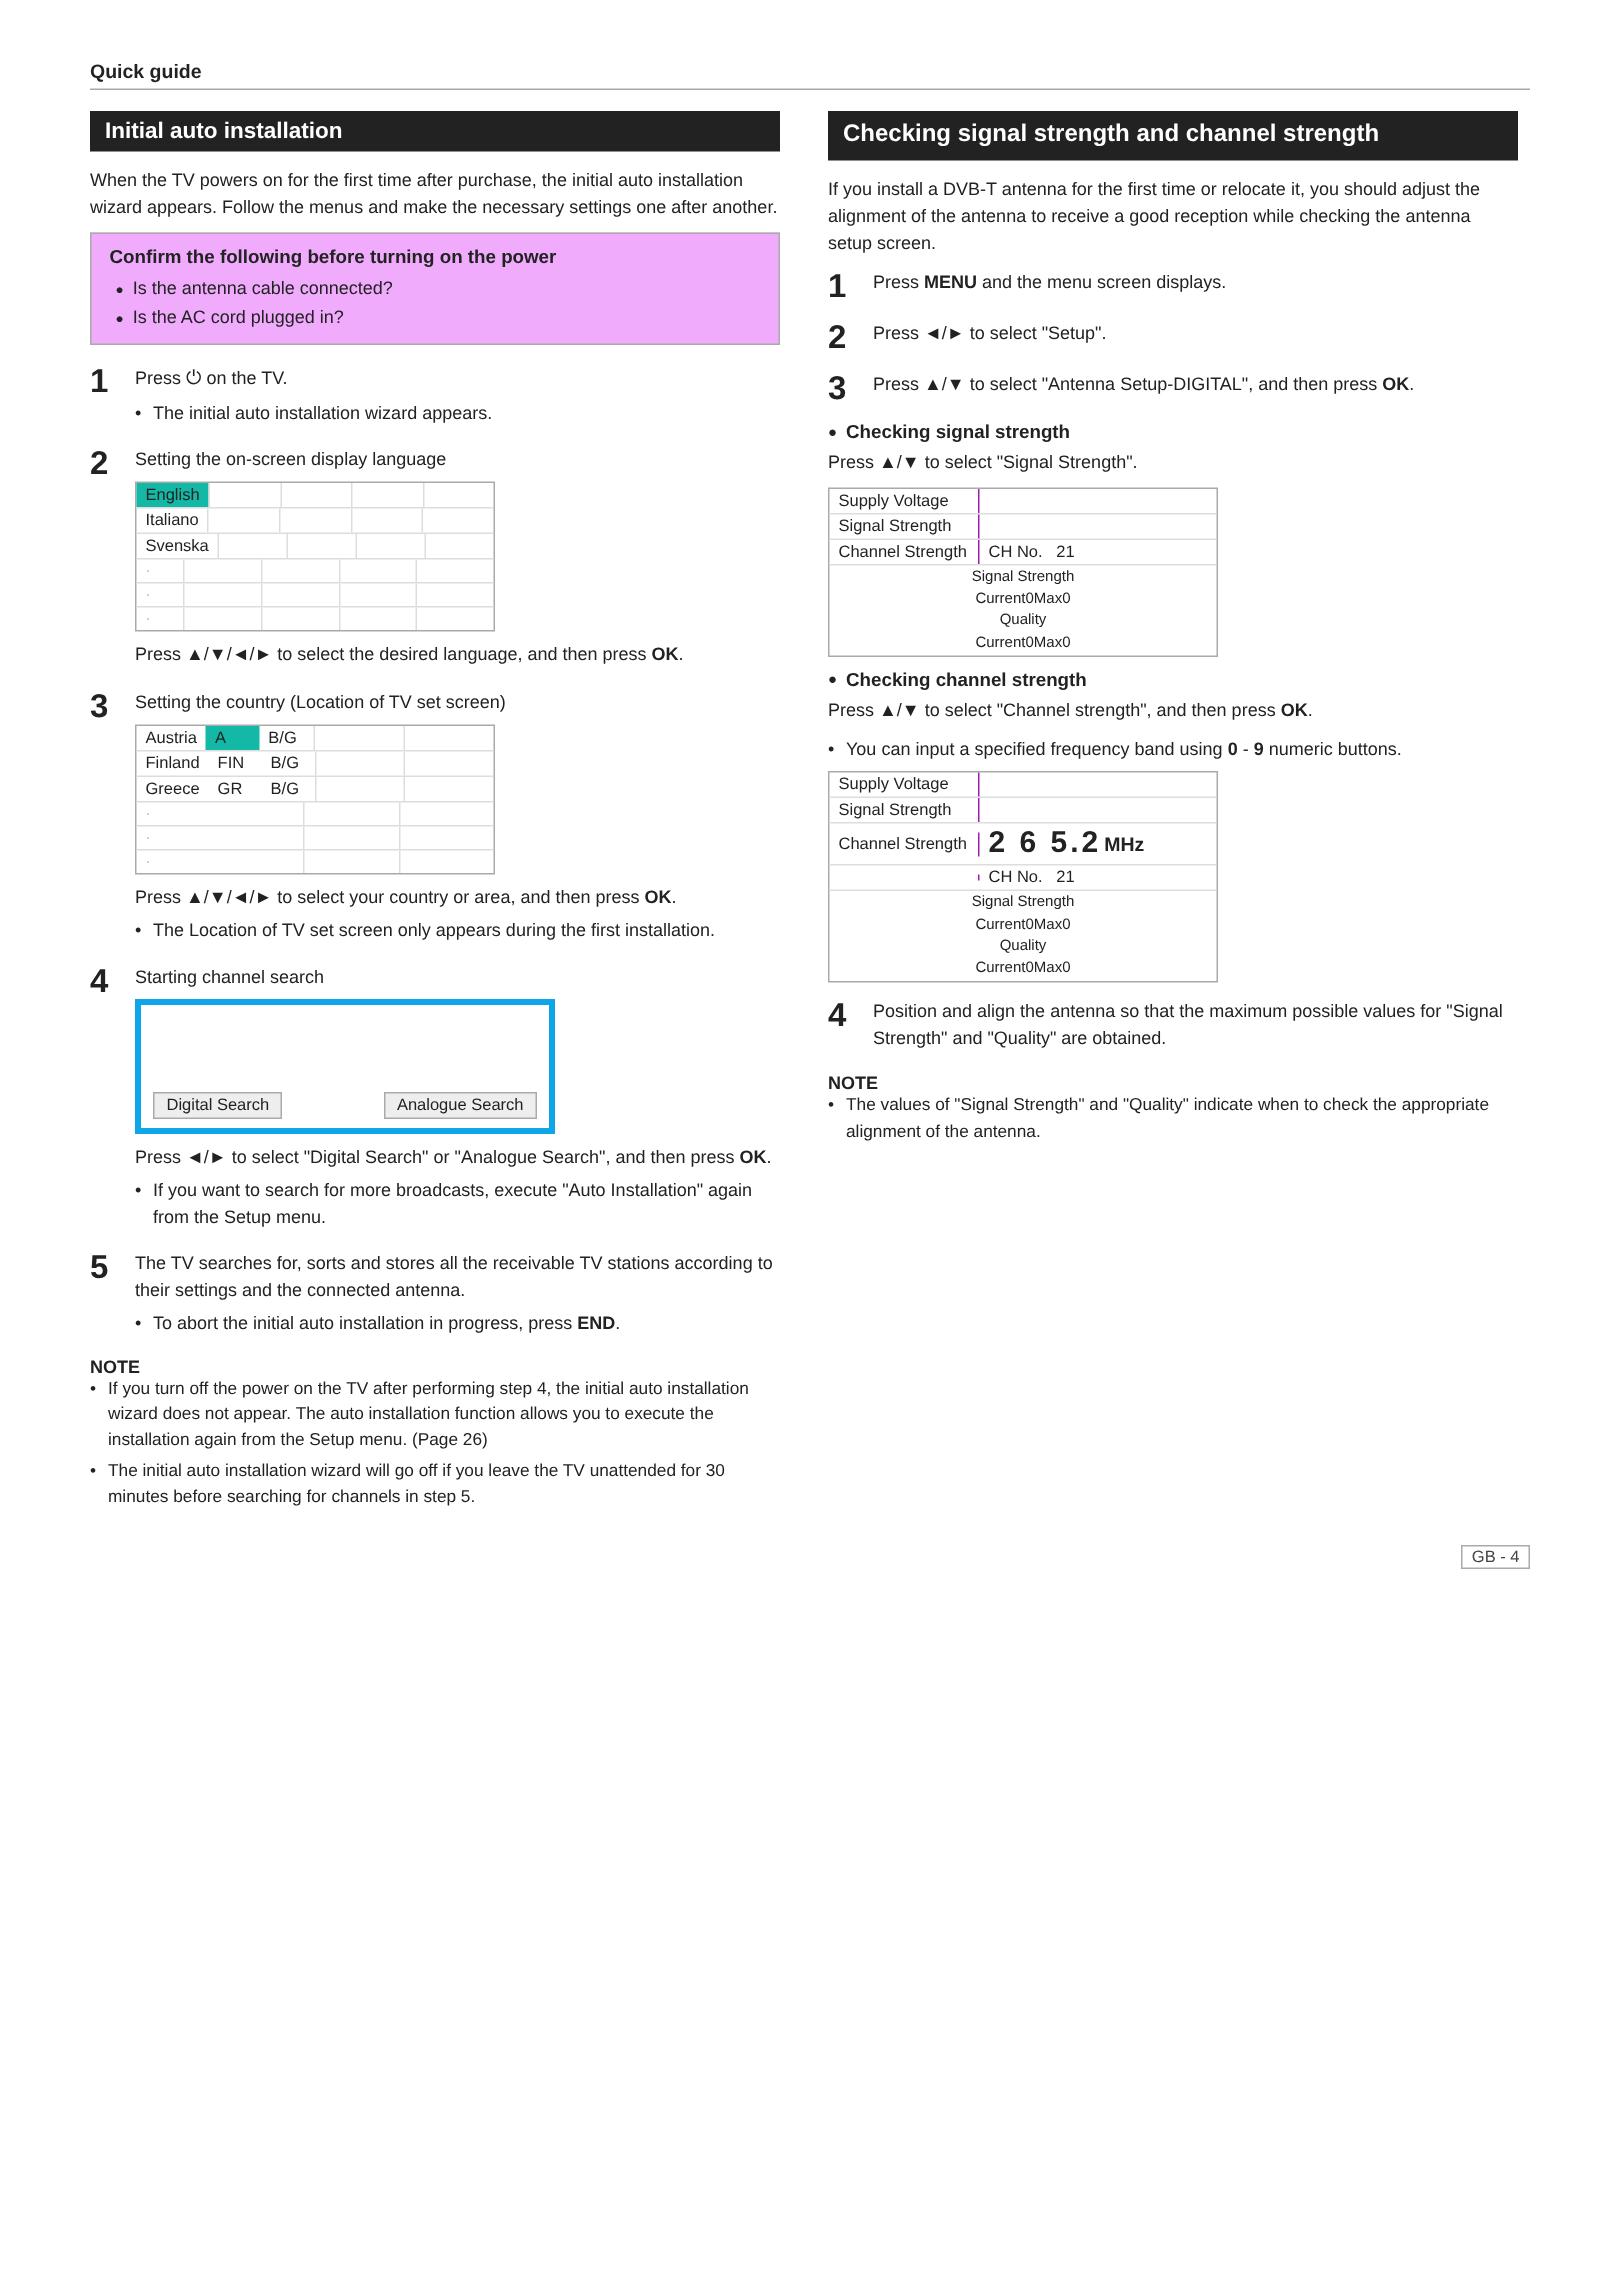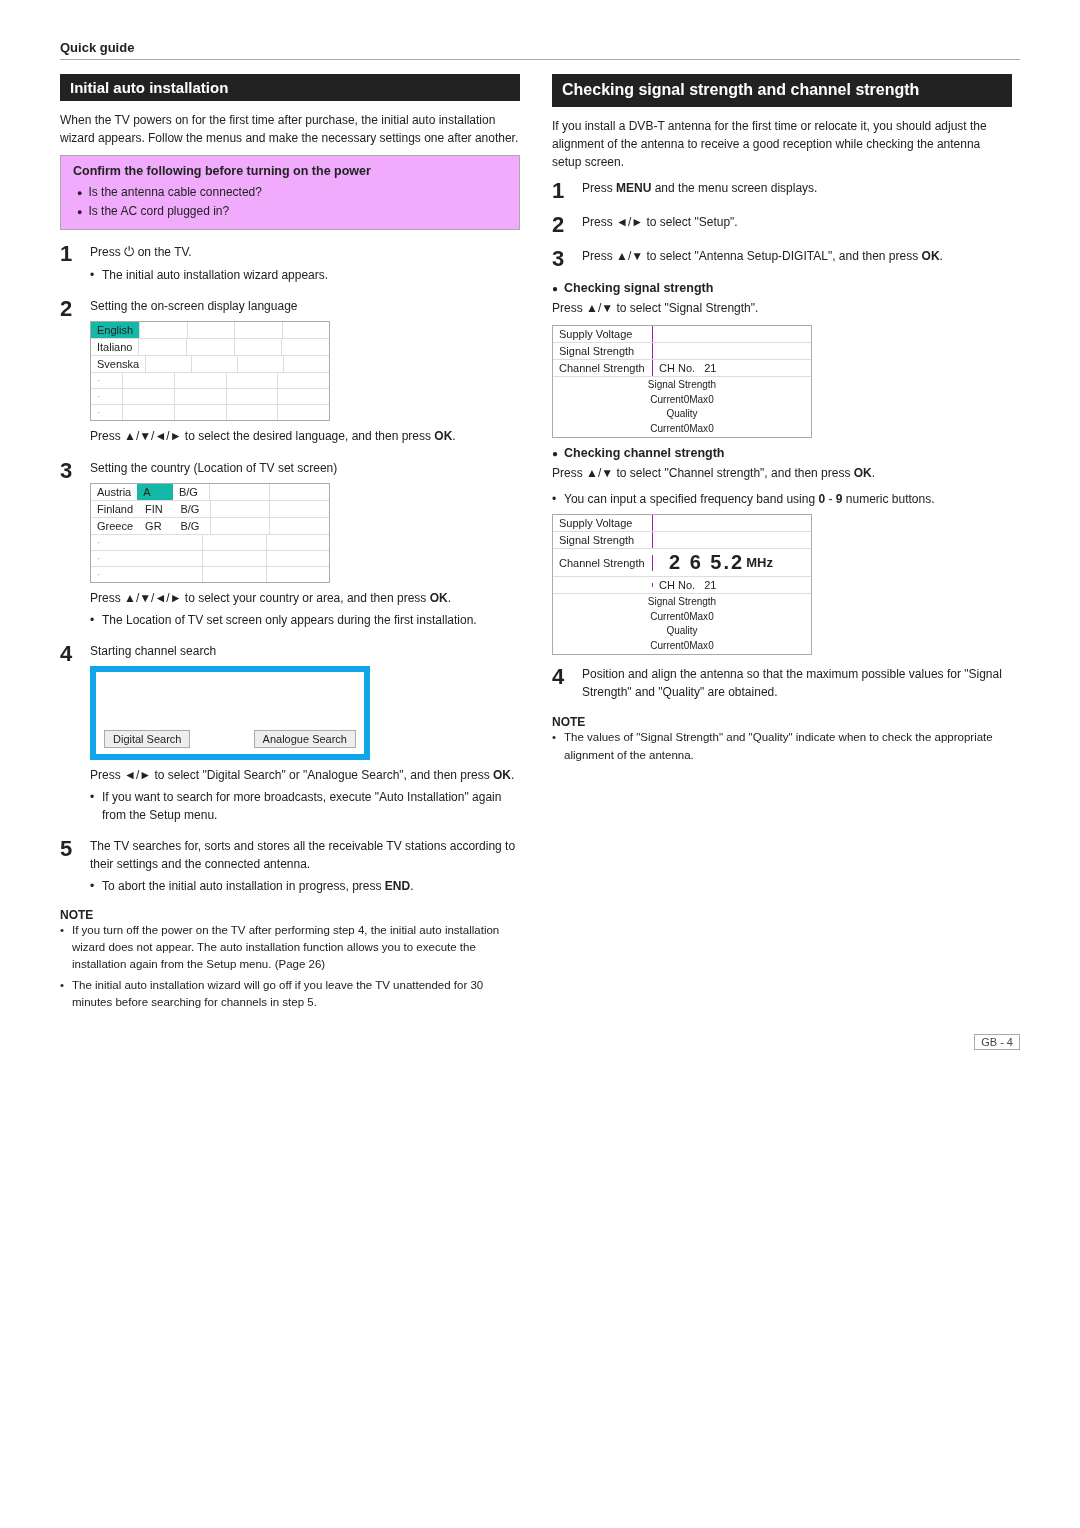--- a/index.html
+++ b/index.html
@@ -168,21 +168,21 @@
       margin-bottom: 3px;
     }
 
     .note-item::before {
       content: "•";
       position: absolute;
       left: 0;
     }
 
     .search-box {
-      border: 6px solid #0ea5e9;
+      border: 4px solid #0ea5e9;
       margin: 6px 0;
       padding: 6px 8px;
       width: 280px;
       background: #fff;
     }
 
     .search-box-btns {
       display: flex;
       justify-content: space-between;
       margin-top: 20px;
@@ -518,21 +518,21 @@
         <div class="signal-label">Supply Voltage</div>
         <div class="signal-value"></div>
       </div>
       <div class="signal-row">
         <div class="signal-label">Signal Strength</div>
         <div class="signal-value"></div>
       </div>
       <div class="signal-row">
         <div class="signal-label">Channel Strength</div>
         <div class="signal-value">
-          <div style="display:flex; align-items:center;margin-left:10px;">
+          <div style="display:flex; align-items:center;">
             <span style="font-size:20px; font-weight:bold; letter-spacing:2px;">2&nbsp;6&nbsp;5</span>
             <span style="font-size:20px; font-weight:bold;">.</span>
             <span style="font-size:20px; font-weight:bold; margin-left:2px;">2</span>
             <span style="font-size:13px; font-weight:bold; margin-left:4px;">MHz</span>
           </div>
         </div>
       </div>
       <div class="signal-row">
         <div class="signal-label"></div>
         <div class="signal-value" style="font-size:11px;">CH No.&nbsp;&nbsp; 21</div>

